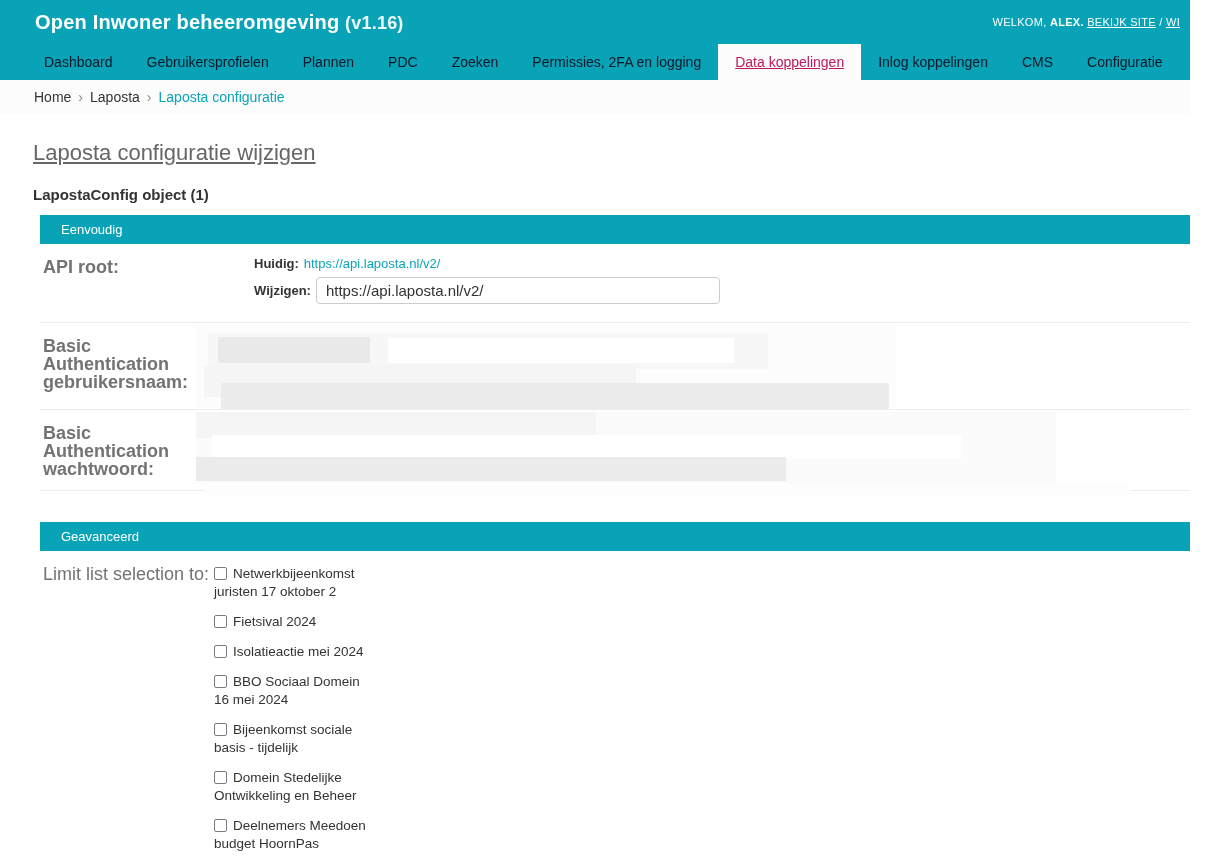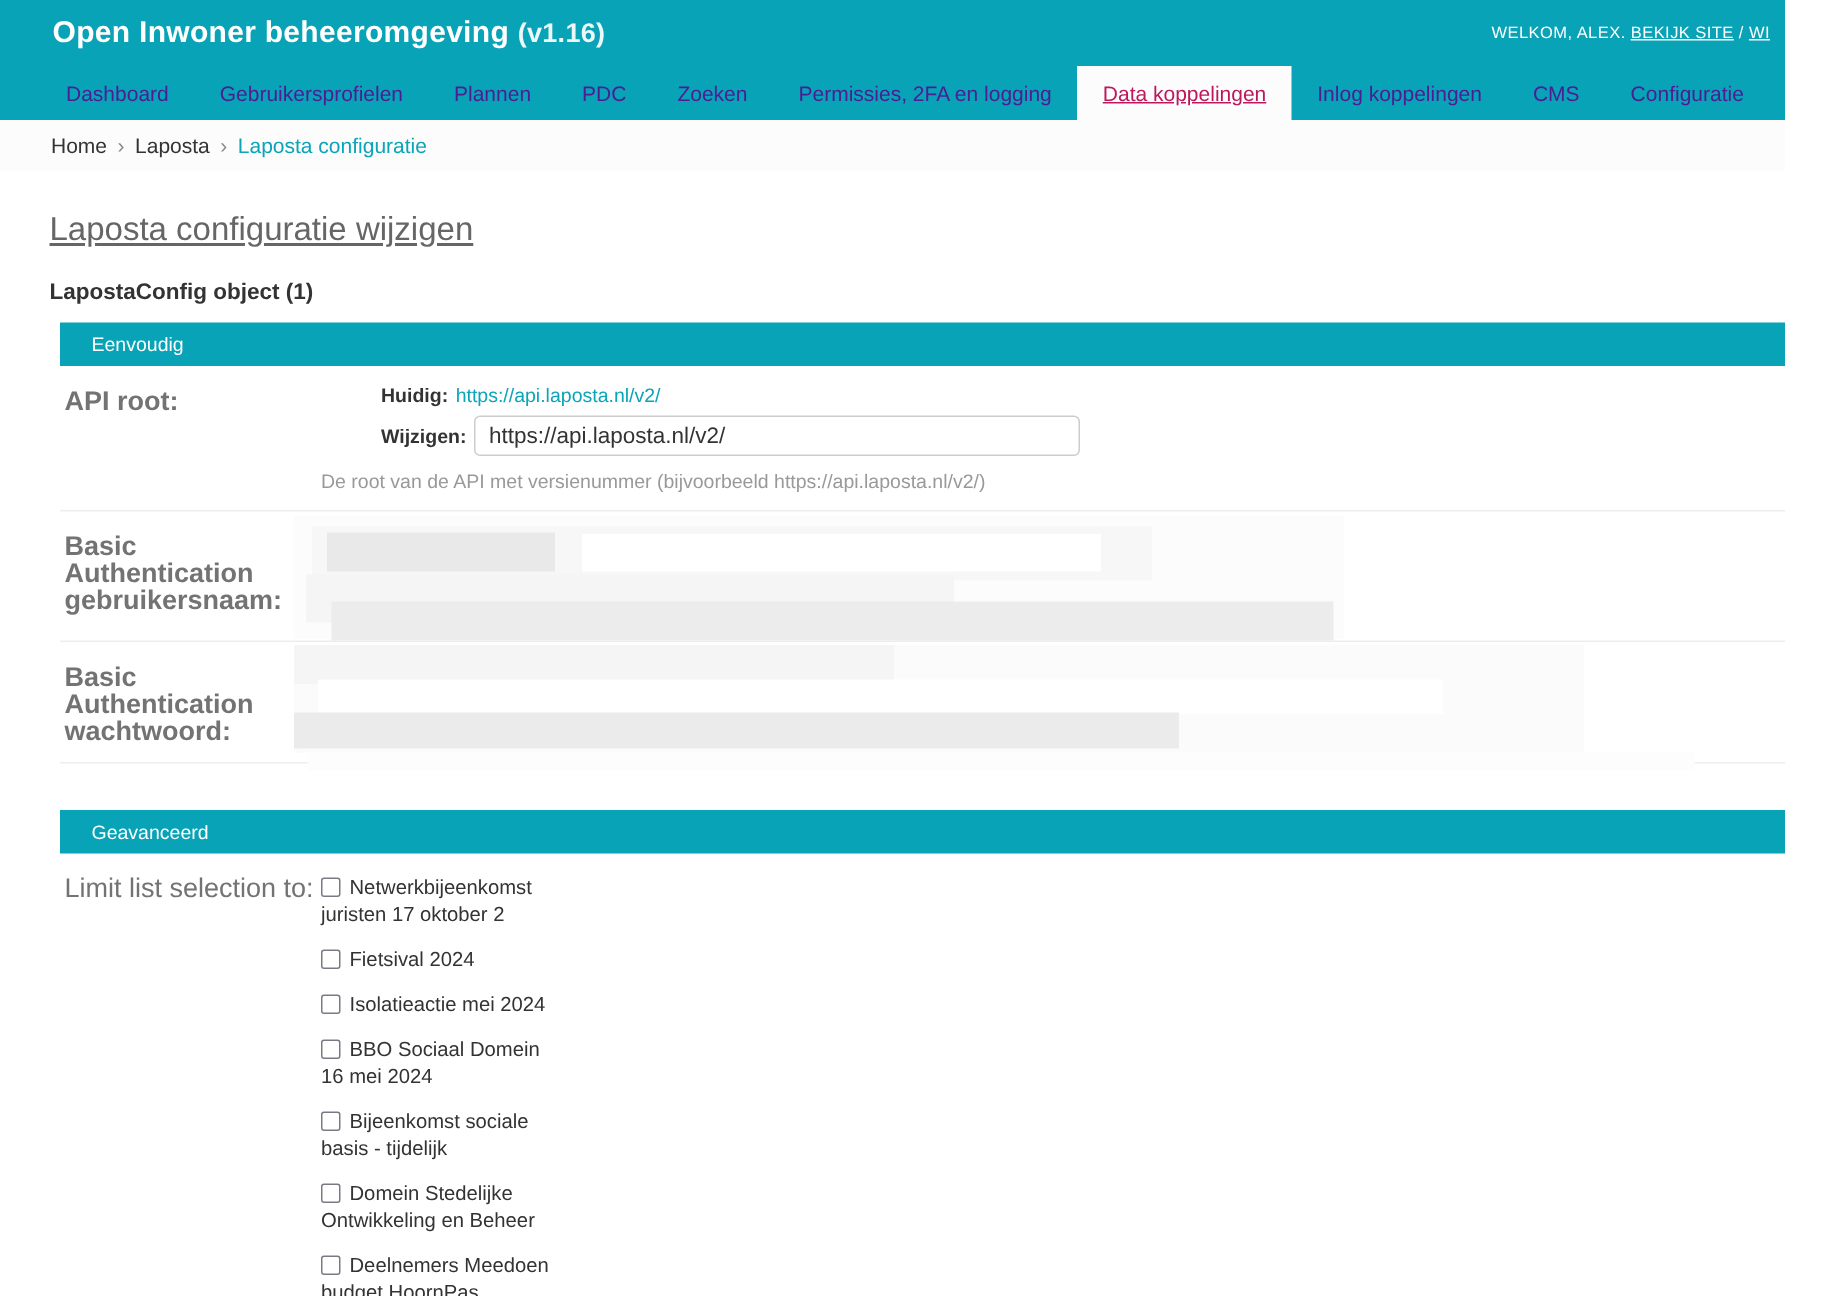--- a/index.html
+++ b/index.html
@@ -15,26 +15,26 @@
   
   .hdr { background:#08a3b6; }
   .hdr-top {
     height:44px; display:flex; align-items:center; justify-content:space-between;
     padding:0 10px 0 35px;
   }
   .site-title { color:#fff; font-size:20px; font-weight:700; letter-spacing:.2px; white-space:nowrap; }
   .site-title .version { font-size:18px; font-weight:700; opacity:.92; }
   .user-tools { color:#fff; font-size:11px; white-space:nowrap; letter-spacing:.3px; }
   .user-tools a { color:#fff; text-decoration:underline; cursor:pointer; }
-  .user-tools b { font-weight:400;margin-top:28px; }
+  .user-tools b { font-weight:700;margin-top:28px; }
 
   .main-nav { display:flex; align-items:stretch; height:36px; padding-left:27px; white-space:nowrap; overflow:hidden; }
   .nav-item {
     display:flex; align-items:center; padding:0 17px;
-    color:#4c1d95; font-size:14px; text-decoration:none; cursor:pointer;
+    color:#0f172a; font-size:14px; text-decoration:none; cursor:pointer;
   }
   .nav-item.active { background:#fcfcfc; color:#be185d;text-decoration:underline; }
 
   
   .breadcrumbs {
     background:#fcfcfc; padding:9px 10px 9px 34px; font-size:14px; color:#333;
   }
   .breadcrumbs a { color:#333; text-decoration:none; cursor:pointer; }
   .breadcrumbs .sep { color:#8a8a8a; margin:0 7px; }
   .breadcrumbs .current { color:#0ba4b8; }
@@ -151,21 +151,20 @@
         <div class="label-col bold">API root:</div>
         <div class="content-col">
           <div class="field-line">
             <span class="inline-label">Huidig:</span>
             <a class="value-link">https://api.laposta.nl/v2/</a>
           </div>
           <div class="field-line">
             <span class="inline-label">Wijzigen:</span>
             <input type="text" class="text-input" value="https://api.laposta.nl/v2/" style="">
           </div>
-          <p class="help">De root van de API met versienummer (bijvoorbeeld https://api.laposta.nl/v2/)</p>
         </div>
       </div>
 
       <div class="form-row">
         <div class="label-col bold">Basic Authentication gebruikersnaam:</div>
         <div class="censor censor-user">
           <span class="c" style="left:-18px;top:-9px;width:700px;height:82px;background:#fcfcfc;"></span>
           <span class="c" style="left:-6px;top:-2px;width:560px;height:36px;background:#f7f7f7;"></span>
           <span class="c" style="left:4px;top:2px;width:152px;height:26px;background:#e9e9e9;"></span>
           <span class="c" style="left:174px;top:3px;width:346px;height:25px;background:#ffffff;"></span>

